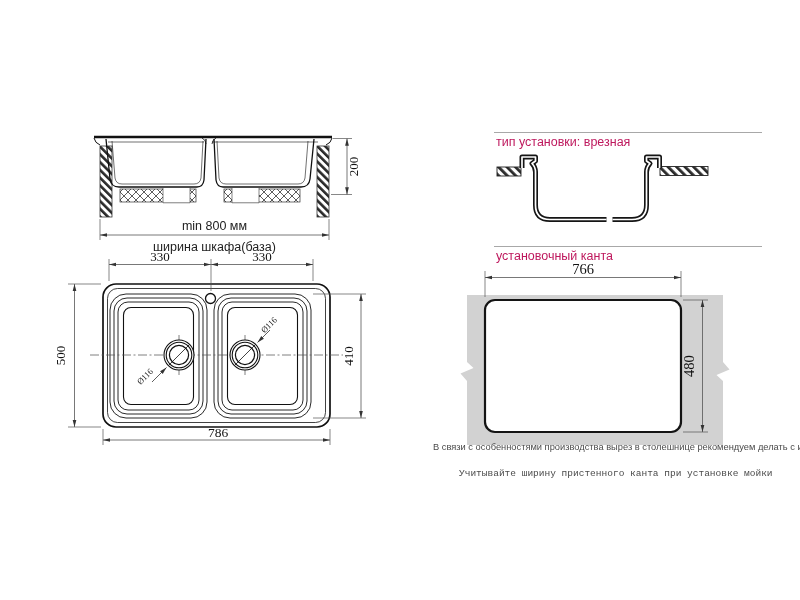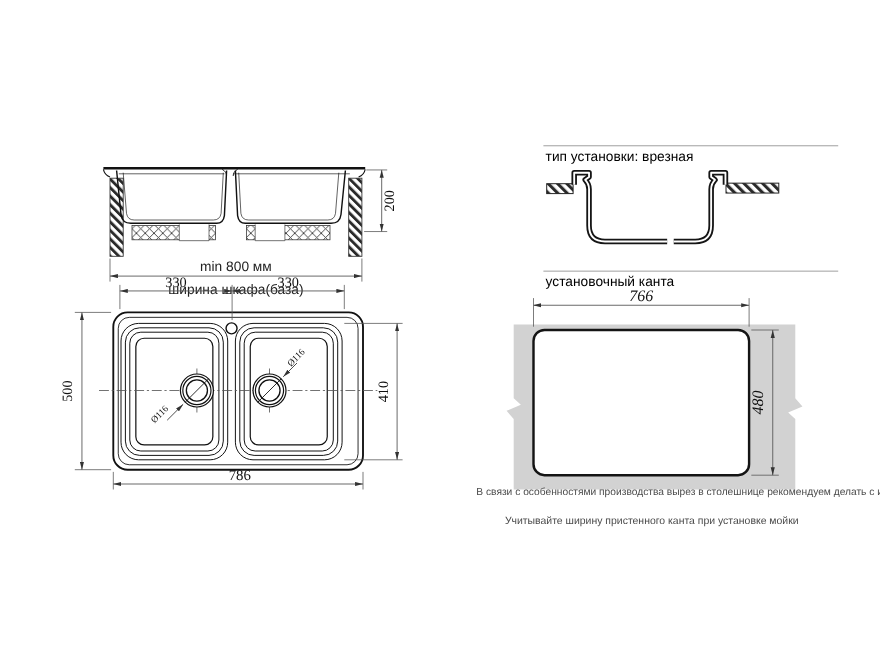--- a/index.html
+++ b/index.html
@@ -2,35 +2,35 @@
 <html><head>
 <meta charset="utf-8">
 <style>
   html,body{margin:0;padding:0;}
   body{
     width:800px;height:600px;position:relative;background:#ffffff;
     font-family:"Liberation Sans",sans-serif;overflow:hidden;
   }
   .abs{position:absolute;}
   .rule{height:1px;background:#a8a8a8;}
-  .lbl{font-size:12.5px;color:#000000;white-space:nowrap;}
+  .lbl{font-size:12.5px;color:#be185d;white-space:nowrap;}
   .note{color:#4a4a4a;white-space:nowrap;}
   svg{display:block;overflow:visible;}
   svg text{fill:#111;}
   .dim{font-family:"Liberation Serif","DejaVu Serif",serif;}
   .d13{font-size:13px;}
   .d135{font-size:13.5px;}
   .d145{font-size:14.5px;}
   .d85{font-size:8.5px;}
   .slbl{font-family:"Liberation Sans",sans-serif;font-size:12.5px;fill:#222;}
 </style>
 </head>
 <body>
 
-<div class="abs" style="left:60px;top:140px;">
+<div class="abs" style="left:60px;top:124px;">
 <svg width="300" height="135" viewBox="0 0 300 135">
   <defs>
     <marker id="a-arr" viewBox="0 0 10 6" refX="10" refY="3" markerWidth="9" markerHeight="5.4" orient="auto-start-reverse">
       <path d="M10,3 L0,0.4 L0,5.6 z" fill="#333"></path>
     </marker>
     <pattern id="a-hatch" width="5.5" height="5.5" patternUnits="userSpaceOnUse" patternTransform="rotate(-45)">
       <rect width="5.5" height="5.5" fill="#ffffff"></rect>
       <rect width="2.6" height="5.5" fill="#2a2a2a"></rect>
     </pattern>
     <pattern id="a-xhatch" width="8" height="8" patternUnits="userSpaceOnUse">
@@ -181,21 +181,21 @@
   </g>
 
   <g>
     <path d="M48,181 V197 M275,181 V197" stroke="#555" stroke-width="0.7" fill="none"></path>
     <line x1="48" y1="192" x2="275" y2="192" stroke="#555" stroke-width="0.8" marker-start="url(#c-arr)" marker-end="url(#c-arr)"></line>
     <text class="dim d135" text-anchor="middle" x="163" y="188.5">786</text>
   </g>
 </svg>
 </div>
 
-<div class="abs" style="left:455px;top:262px;font-style:italic;">
+<div class="abs" style="left:455px;top:262px;">
 <svg width="320" height="185" viewBox="0 0 320 185">
   <defs>
     <marker id="d-arr" viewBox="0 0 10 6" refX="10" refY="3" markerWidth="9" markerHeight="5.4" orient="auto-start-reverse">
       <path d="M10,3 L0,0.4 L0,5.6 z" fill="#333"></path>
     </marker>
   </defs>
 
   <path d="M12,33 H268 V100 L274.5,107.5 L261.5,113 L268,119 V183 H12 V119 L5.5,111.5 L18.5,106 L12,100 Z" fill="#d2d2d2"></path>
 
   <rect x="30" y="38" width="196" height="132" rx="10" fill="#ffffff" stroke="#141414" stroke-width="2.2"></rect>
@@ -208,13 +208,13 @@
 
   <g>
     <path d="M228,38 H253 M228,170 H253" stroke="#555" stroke-width="0.7" fill="none"></path>
     <line x1="247.5" y1="38" x2="247.5" y2="170" stroke="#555" stroke-width="0.8" marker-start="url(#d-arr)" marker-end="url(#d-arr)"></line>
     <text class="dim d145" text-anchor="middle" transform="translate(239,104) rotate(-90)">480</text>
   </g>
 </svg>
 </div>
 
 <div class="abs note" style="left:433px;top:442px;font-size:9.3px;">В связи с особенностями производства вырез в столешнице рекомендуем делать с изделия.</div>
-<div class="abs note" style="left:459px;top:468px;font-size:9.5px;">Учитывайте ширину пристенного канта при установке мойки</div>
+<div class="abs note" style="left:459px;top:468px;font-size:9.5px;font-family:Liberation Mono, monospace;">Учитывайте ширину пристенного канта при установке мойки</div>
 
 </body></html>

